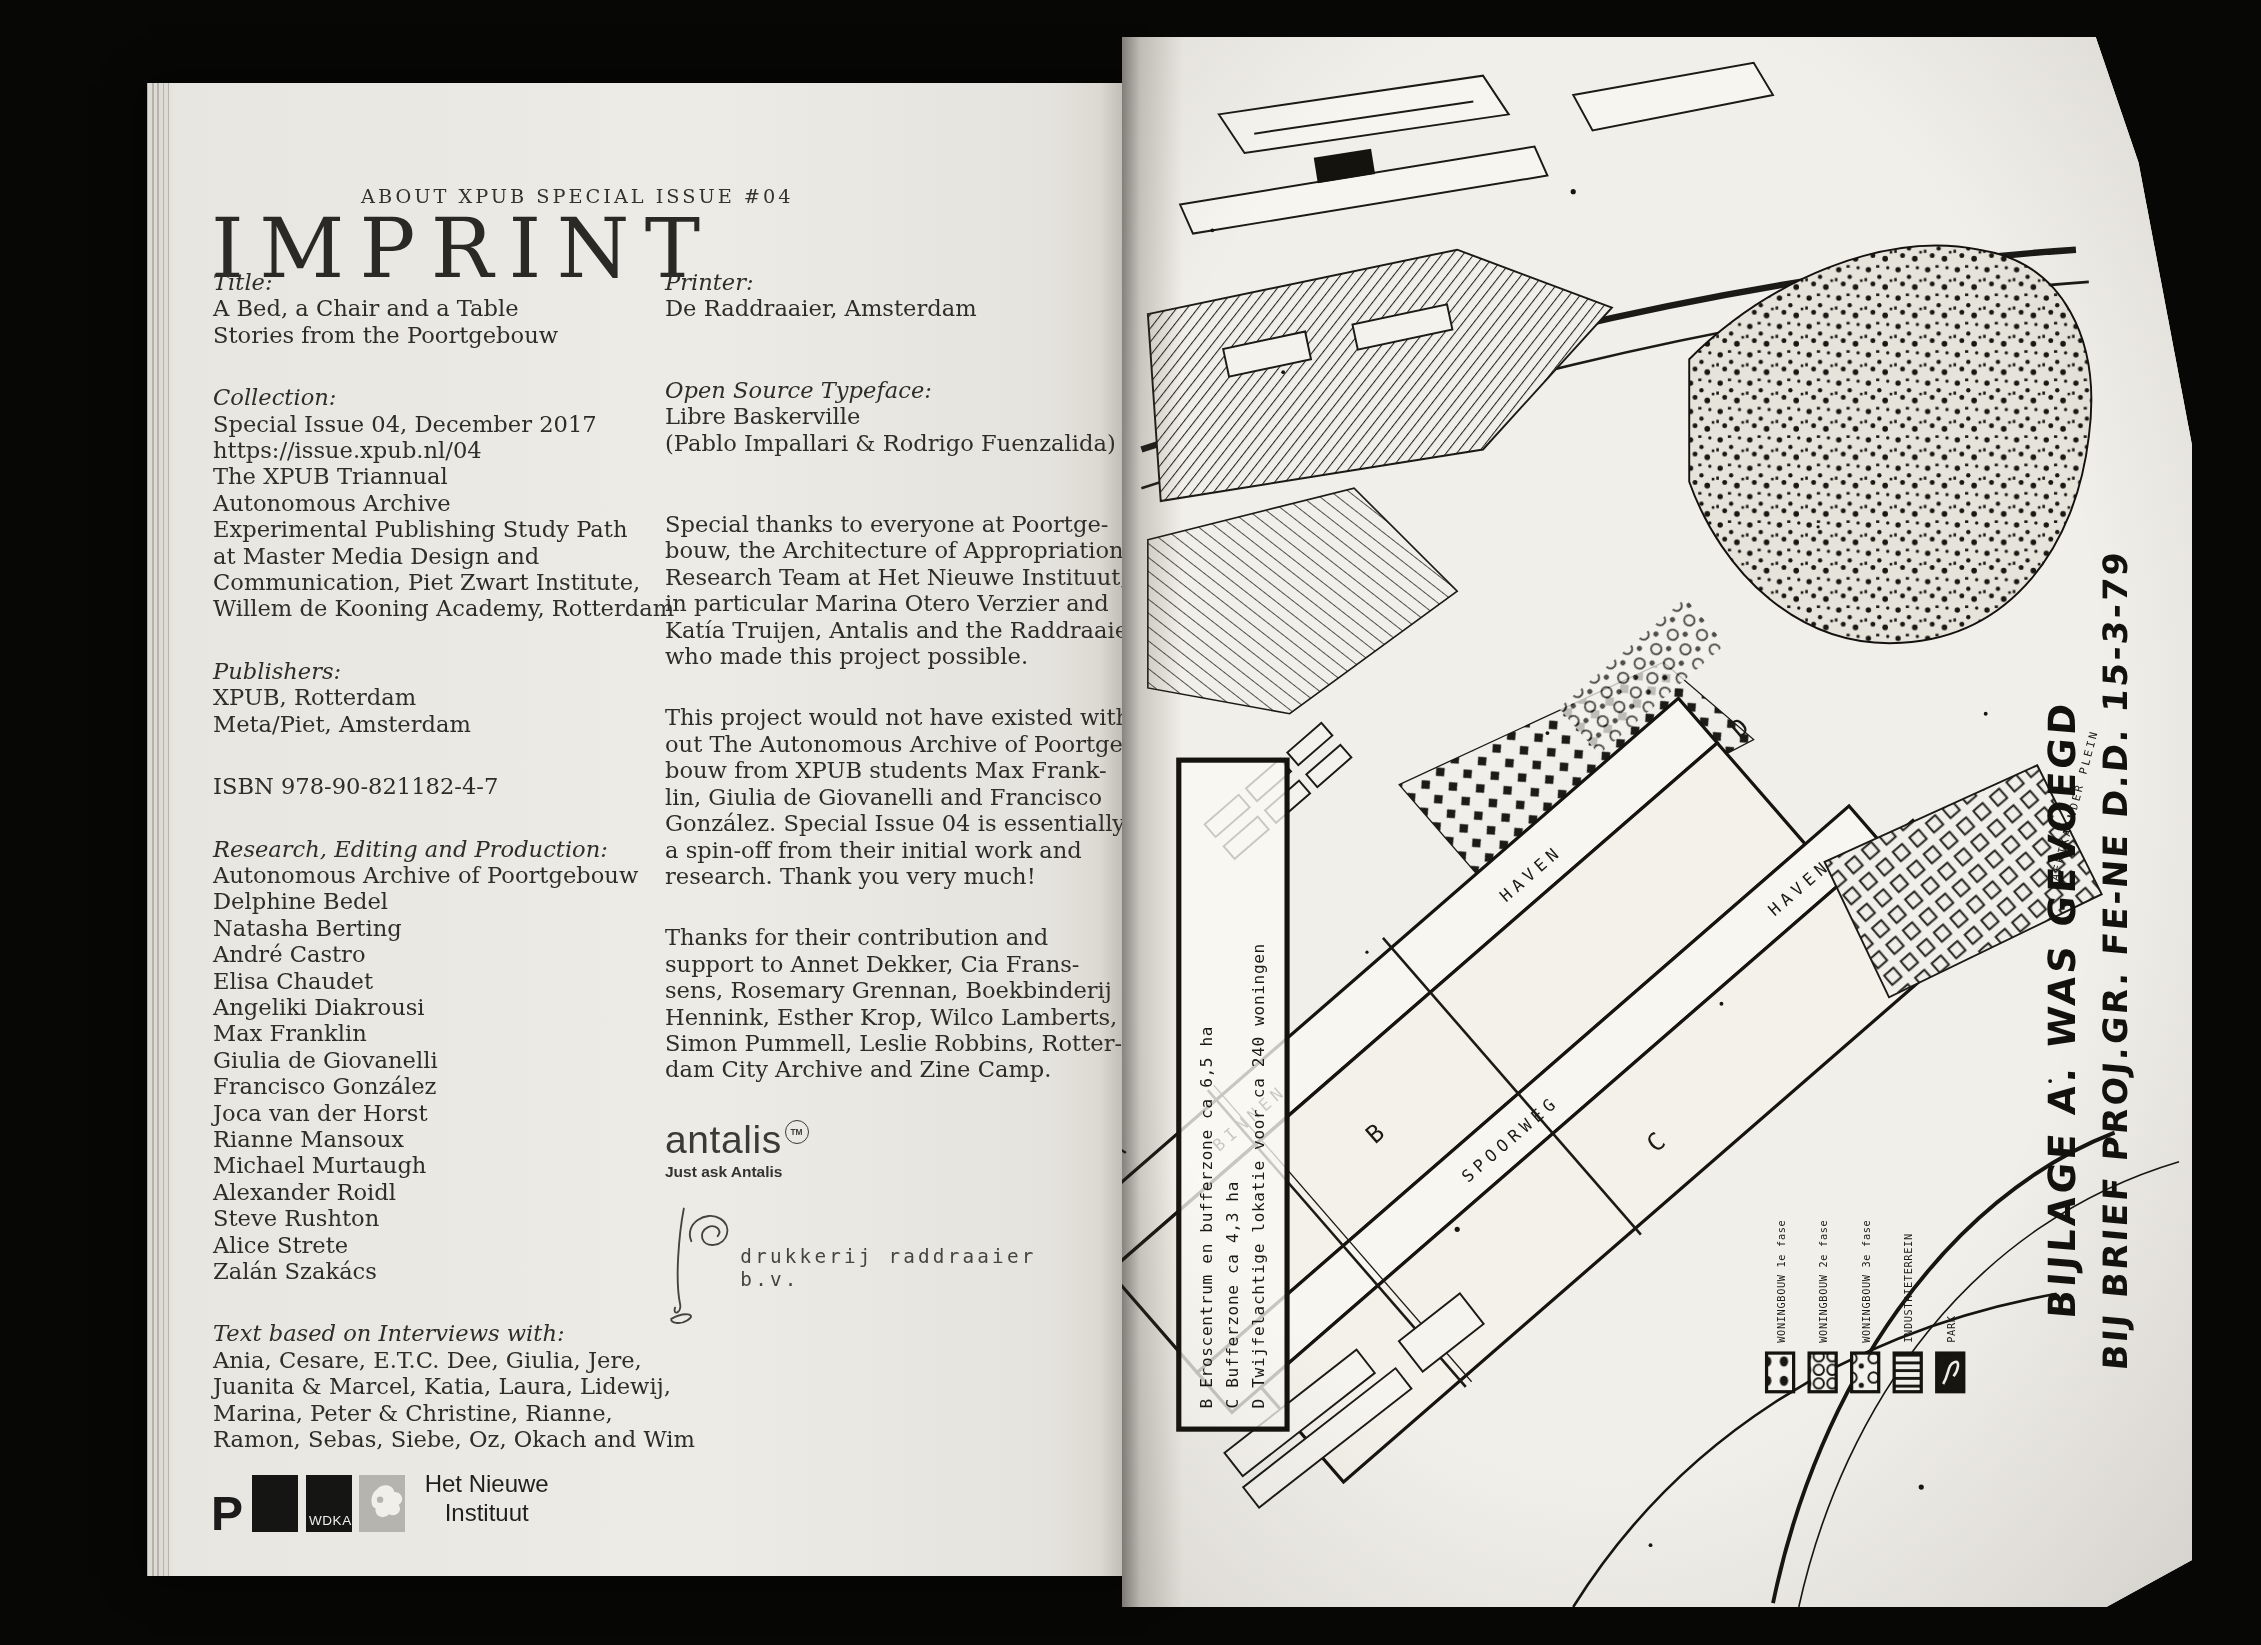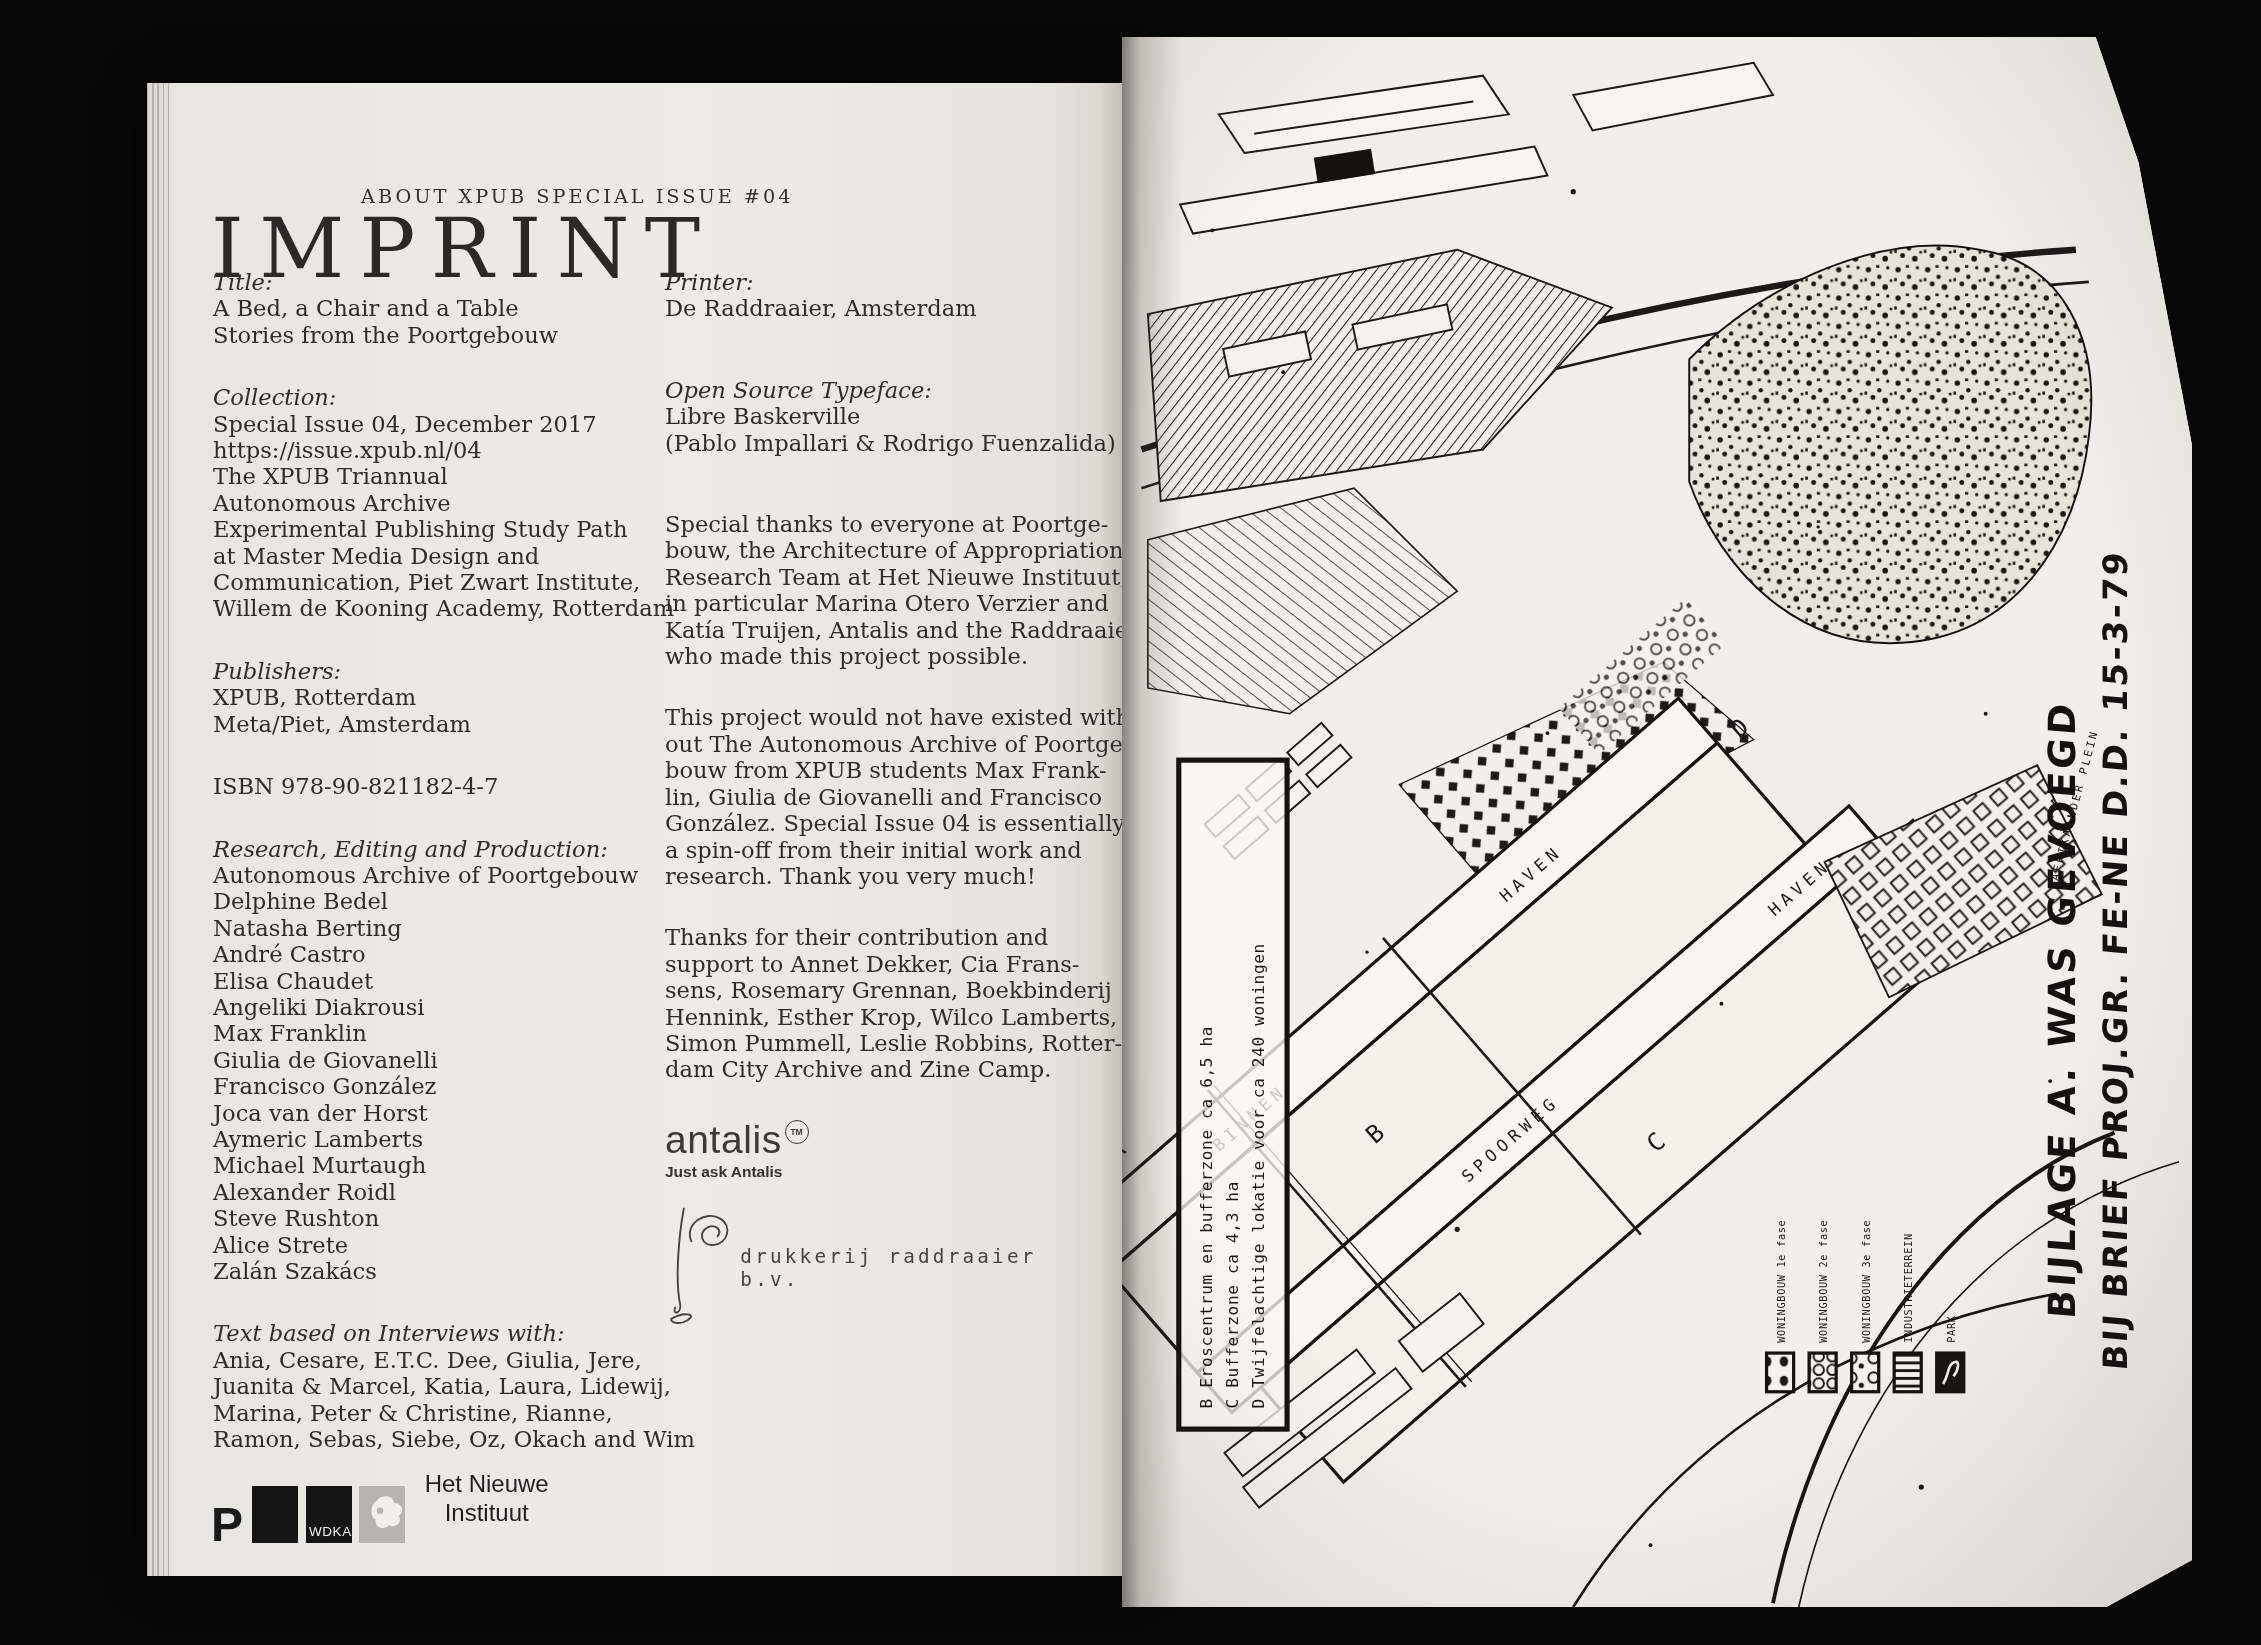--- a/index.html
+++ b/index.html
@@ -29,21 +29,21 @@
   .secr{margin-bottom:55px;}
   .para{margin-bottom:35px;}
   .logo-row{position:absolute;left:64px;top:1386px;display:flex;align-items:flex-end;gap:7.7px;}
   .pzi-p{font-family:"Liberation Sans",sans-serif;font-weight:700;font-size:48px;line-height:.78;
     color:#1b1b19;margin-right:1.3px;}
   .sq{width:46px;height:57px;background:#151513;position:relative;}
   .sq-gray{background:#b6b4af;}
   .wdka-label{position:absolute;left:3.2px;bottom:3.9px;color:#efeee9;
     font-family:"Liberation Sans",sans-serif;font-size:13.5px;letter-spacing:0.6px;}
   .hni-text{font-family:"Liberation Sans",sans-serif;font-size:24px;line-height:29px;color:#201f1d;
-    text-align:center;margin-left:11.6px;margin-bottom:16px;}
+    text-align:center;margin-left:11.6px;margin-bottom:5px;}
   .antalis-block{margin-top:26px;}
   .antalis-name{font-family:"Liberation Sans",sans-serif;font-size:39px;letter-spacing:0.6px;
     color:#3b3a37;display:inline-block;}
   .antalis-tm{display:inline-block;width:22px;height:22px;border:1.6px solid #3b3a37;border-radius:50%;
     font-family:"Liberation Sans",sans-serif;font-size:8.4px;font-weight:700;color:#3b3a37;
     text-align:center;line-height:22px;vertical-align:18px;margin-left:2.6px;}
   .antalis-tagline{font-family:"Liberation Sans",sans-serif;font-size:15.5px;font-weight:700;
     color:#343330;margin-top:1.3px;}
   .radd-block{margin-top:22px;display:flex;align-items:center;gap:6.4px;}
   .radd-name{font-family:"DejaVu Sans Mono",monospace;font-size:19.3px;letter-spacing:3.2px;color:#46443f;}
@@ -99,21 +99,21 @@
           <div class="ln">Autonomous Archive of Poortgebouw</div>
           <div class="ln">Delphine Bedel</div>
           <div class="ln">Natasha Berting</div>
           <div class="ln">André Castro</div>
           <div class="ln">Elisa Chaudet</div>
           <div class="ln">Angeliki Diakrousi</div>
           <div class="ln">Max Franklin</div>
           <div class="ln">Giulia de Giovanelli</div>
           <div class="ln">Francisco González</div>
           <div class="ln">Joca van der Horst</div>
-          <div class="ln">Aymeric Lamberts</div>
+          <div class="ln">Rianne Mansoux</div>
           <div class="ln">Michael Murtaugh</div>
           <div class="ln">Alexander Roidl</div>
           <div class="ln">Steve Rushton</div>
           <div class="ln">Alice Strete</div>
           <div class="ln">Zalán Szakács</div>
         </div>
 
         <div class="sec">
           <div class="ln lab">Text based on Interviews with:</div>
           <div class="ln">Ania, Cesare, E.T.C. Dee, Giulia, Jere,</div>

